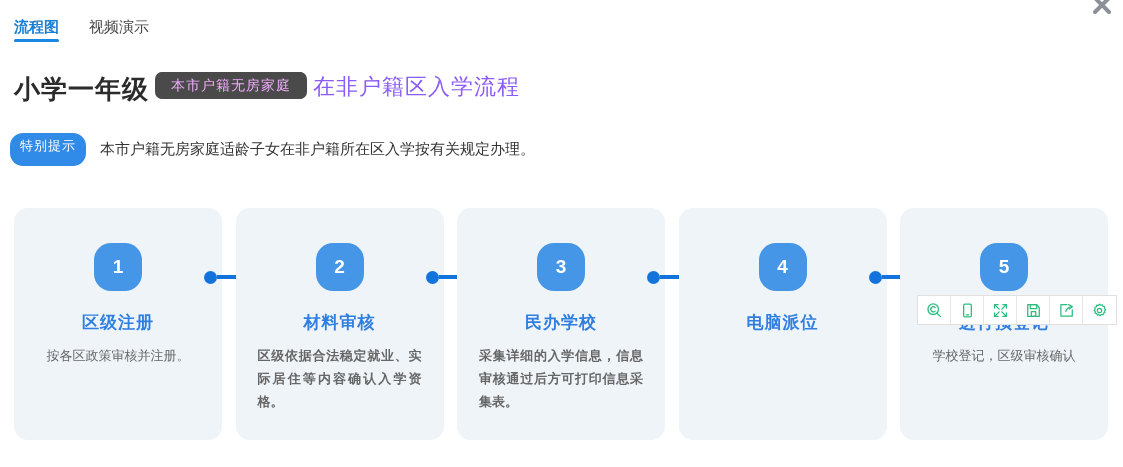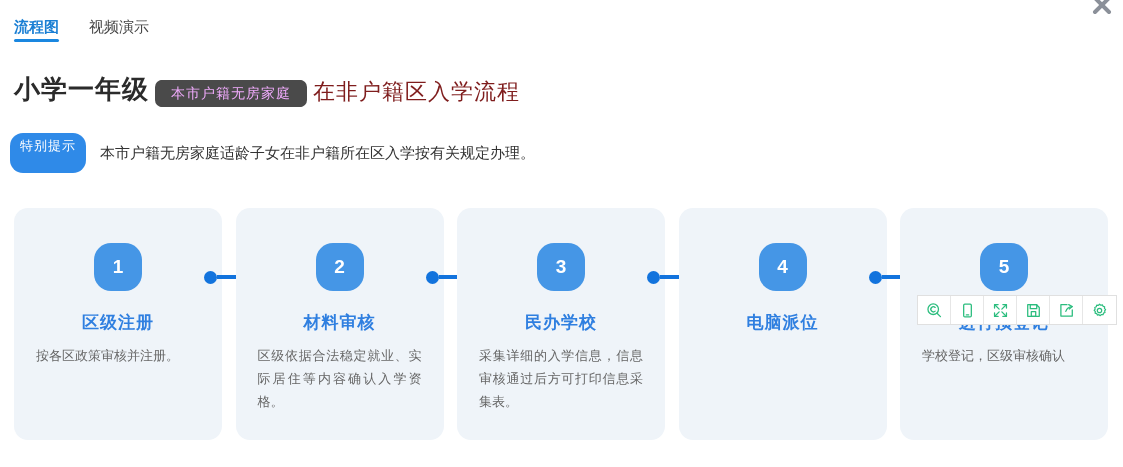--- a/index.html
+++ b/index.html
@@ -43,21 +43,21 @@
     position:absolute;
     left:0; right:0; bottom:0;
     height:3px;
     background:#1a87e0;
     border-radius:2px;
   }
 
   
   .title-row{
     position:absolute; left:14px; top:72px;
-    display:flex; align-items:flex-end;
+    display:flex; align-items:flex-start;
     white-space:nowrap;
   }
   .title-main{
     font-size:26px;
     font-weight:bold;
     color:#2b2b2b;
     letter-spacing:1px;
   }
   .title-tag{
     position:relative;
@@ -76,35 +76,35 @@
     content:"";
     position:absolute;
     top:0;bottom:0;
     width:7px;
     background:#4a4a4a;
   }
   .title-tag::before{left:-4px;border-radius:7px 0 0 7px;}
   .title-tag::after{right:-4px;border-radius:0 7px 7px 0;}
   .title-rest{
     font-size:22px;
-    color:#7f1d1d;
+    color:#8b5cf6;
     letter-spacing:1px;
   }
 
   
   .notice-row{
     position:absolute; left:10px; top:133px;
     display:flex; align-items:center;
   }
   .notice-badge{
     background:#2f8ae8;
     color:#fff;
     font-size:13px;
     line-height:1;
-    padding:6px 10px 21px;
+    padding:6px 10px 14px;
     border-radius:13px;
     letter-spacing:1px;
     white-space:nowrap;
   }
   .notice-text{
     margin-left:14px;
     font-size:15px;
     color:#333;
     white-space:nowrap;
   }
@@ -178,22 +178,22 @@
     letter-spacing:1px;
   }
   .card-desc{
     position:absolute;
     left:22px;right:22px;top:136px;
     font-size:13px;
     line-height:23px;
     color:#666;
     text-align:left;
   }
-  .card-desc.center{text-align:left;}
-  .card-desc.justify{text-align:justify;text-align-last:left;}
+  .card-desc.center{text-align:center;}
+  .card-desc.justify{text-align:justify;text-align-last:left;font-weight:bold;}
 
   
   .float-toolbar{
     position:absolute;
     left:917px; top:295px;
     height:30px;
     background:#ffffff;
     border:1px solid #e0e0e0;
     display:flex;
     z-index:30;

